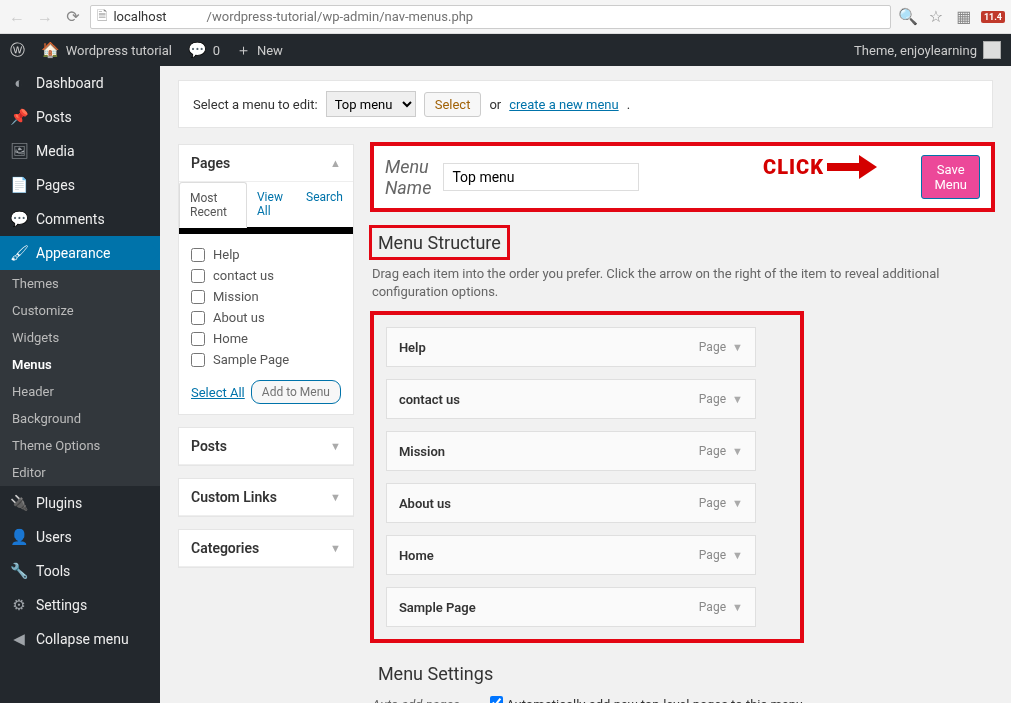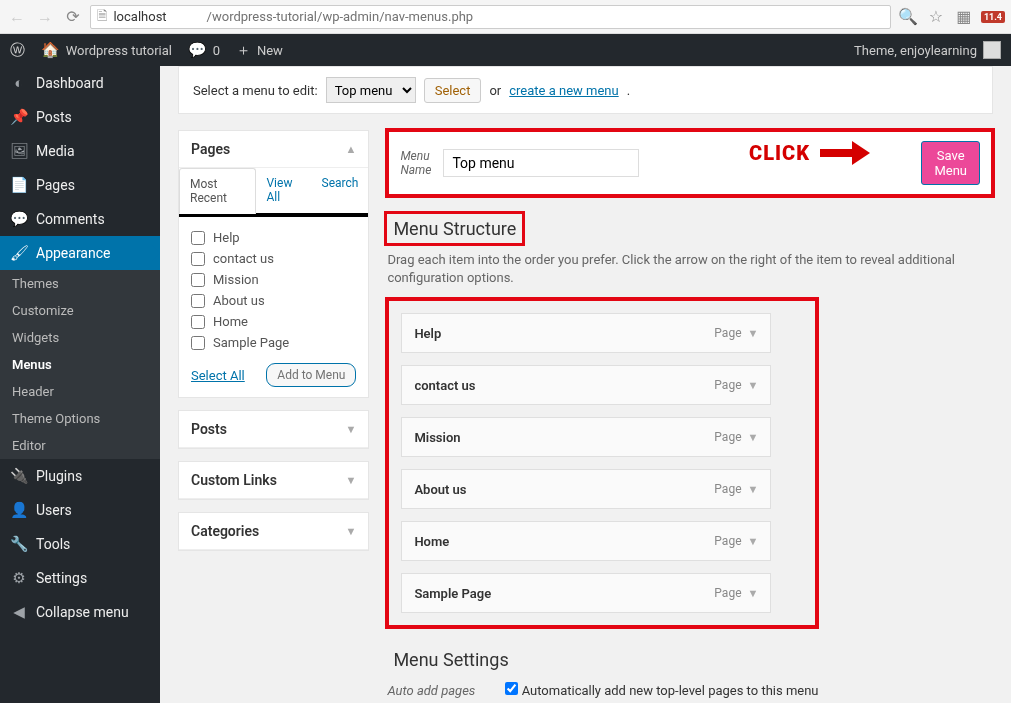--- a/index.html
+++ b/index.html
@@ -25,66 +25,66 @@
 .sidebar { width:160px; background:#23282d; color:#eee; font-size:14px; }
 .side-item { display:flex; align-items:center; gap:8px; padding:8px 10px; cursor:pointer; color:#eee; position:relative; }
 .side-item.active { background:#0073aa; color:#fff; }
 .side-item.active::after { content:""; position:absolute; right:-8px; top:50%; transform:translateY(-50%); border:8px solid transparent; border-left-color:#0073aa; }
 .side-sub { background:#32373c; }
 .side-sub .sub-item { padding:6px 12px; cursor:pointer; color:#bbb; font-size:13px; }
 .side-sub .sub-item.current { color:#fff; font-weight:600; }
 .side-icon { width:18px; text-align:center; font-size:15px; color:#9ea3a8; }
 .side-item.active .side-icon { color:#fff; }
 
-.main { flex:1; padding:0 18px 0 18px; overflow:auto; }
+.main { flex:1; padding:14px 18px 0 18px; overflow:auto; }
 
 .select-row { background:#fff; border:1px solid #e5e5e5; padding:10px 14px; display:flex; align-items:center; gap:8px; font-size:13px; }
 .wp-select { height:26px; padding:2px 4px; border:1px solid #ccc; font-size:13px; min-width:90px; }
 .wp-btn { border:1px solid #ccc; background:#f7f7f7; color:#a16207; padding:4px 10px; border-radius:3px; cursor:pointer; font-size:13px; }
 .wp-link { color:#0073aa; text-decoration:underline; cursor:pointer; }
 
 .cols { display:flex; gap:18px; margin-top:16px; }
 .col-left { width:245px; }
 .col-right { flex:1; }
 
 .postbox { background:#fff; border:1px solid #e5e5e5; margin-bottom:12px; }
 .postbox-head { padding:10px 12px; border-bottom:1px solid #eee; font-weight:600; font-size:14px; display:flex; justify-content:space-between; align-items:center; cursor:pointer; }
 .postbox-head .tgl { color:#aaa; font-size:11px; }
 .postbox-body { padding:10px 12px; }
 
-.tabs { display:flex; border-bottom:4px solid #000000; margin:-10px -12px 10px -12px; }
+.tabs { display:flex; border-bottom:7px solid #000000; margin:-10px -12px 10px -12px; }
 .tabs .tab { padding:8px 10px; font-size:12px; color:#0073aa; cursor:pointer; }
 .tabs .tab.active { color:#555; border:1px solid #ddd; border-bottom:1px solid #fff; margin-bottom:-1px; background:#fff; border-top-left-radius:3px; border-top-right-radius:3px; }
 
 .check-list label { display:flex; align-items:center; gap:8px; padding:3px 0; font-size:13px; color:#555; cursor:pointer; }
 .check-list input { width:14px; height:14px; }
 
 .list-actions { display:flex; justify-content:space-between; align-items:center; margin-top:10px; }
 .input-btn { border:1px solid #0073aa; color:#737373; background:#f7f7f7; padding:4px 10px; font-size:12px; border-radius:9px; cursor:pointer; }
 
 .menu-header { background:#fff; border:1px solid #e5e5e5; padding:10px 12px; display:flex; align-items:center; gap:12px; position:relative; }
-.menu-header .lbl { font-style:italic; color:#666; font-size:12px; }
+.menu-header .lbl { font-style:italic; color:#666; font-size:18px; }
 .menu-header input[type=text] { flex:1; height:28px; border:1px solid #ddd; padding:0 8px; font-size:14px; margin-right:270px; }
 .save-btn { background:#ec4899; border:1px solid #0073aa; color:#fff; padding:6px 12px; border-radius:3px; cursor:pointer; font-size:13px; }
 
 .section-title { font-size:18px; font-weight:400; margin:18px 0 8px 0; padding:4px 6px; }
 .hint { font-size:13px; color:#666; line-height:1.4; margin-bottom:12px; }
 
 .menu-item { border:1px solid #dfdfdf; background:#fafafa; height:40px; display:flex; align-items:center; justify-content:space-between; padding:0 12px; margin-bottom:12px; width:370px; cursor:move; }
 .menu-item .mi-title { font-weight:600; font-size:13px; color:#333; }
 .menu-item .mi-type { color:#888; font-size:12px; display:flex; align-items:center; gap:6px; }
 .menu-item .mi-arrow { color:#aaa; font-size:11px; cursor:pointer; }
 
 .settings-row { display:flex; align-items:center; gap:18px; font-size:13px; margin:6px 0; }
 .settings-row .slabel { font-style:italic; color:#666; width:100px; }
 
 .red-box { outline:4px solid #e30613; outline-offset:-2px; }
 .red-box-sm { outline:3px solid #e30613; outline-offset:0; }
 
-.annot-click { position:absolute; right:122px; top:8px; color:#d40000; font-weight:900; font-family:Impact,Arial Black,sans-serif; font-size:20px; display:flex; align-items:center; gap:10px; letter-spacing:1px; pointer-events:none; }
+.annot-click { position:absolute; right:115px; top:8px; color:#d40000; font-weight:900; font-family:Impact,Arial Black,sans-serif; font-size:20px; display:flex; align-items:center; gap:3px; letter-spacing:1px; pointer-events:none; }
 .arrow-svg { width:50px; height:28px; }
 </style>
 </head>
 <body>
 
 <div class="browser-bar">
   <div class="nav-btn disabled">←</div>
   <div class="nav-btn disabled">→</div>
   <div class="nav-btn">⟳</div>
   <div class="url-box">
@@ -150,20 +150,21 @@
       <div class="side-item active">
         <span class="side-icon">🖌</span>
         <span>Appearance</span>
       </div>
       <div class="side-sub">
         <div class="sub-item">Themes</div>
         <div class="sub-item">Customize</div>
         <div class="sub-item">Widgets</div>
         <div class="sub-item current">Menus</div>
         <div class="sub-item">Header</div>
+        <div class="sub-item">Background</div>
         <div class="sub-item">Theme Options</div>
         <div class="sub-item">Editor</div>
       </div>
       <div class="side-item">
         <span class="side-icon">🔌</span>
         <span>Plugins</span>
       </div>
       <div class="side-item">
         <span class="side-icon">👤</span>
         <span>Users</span>

